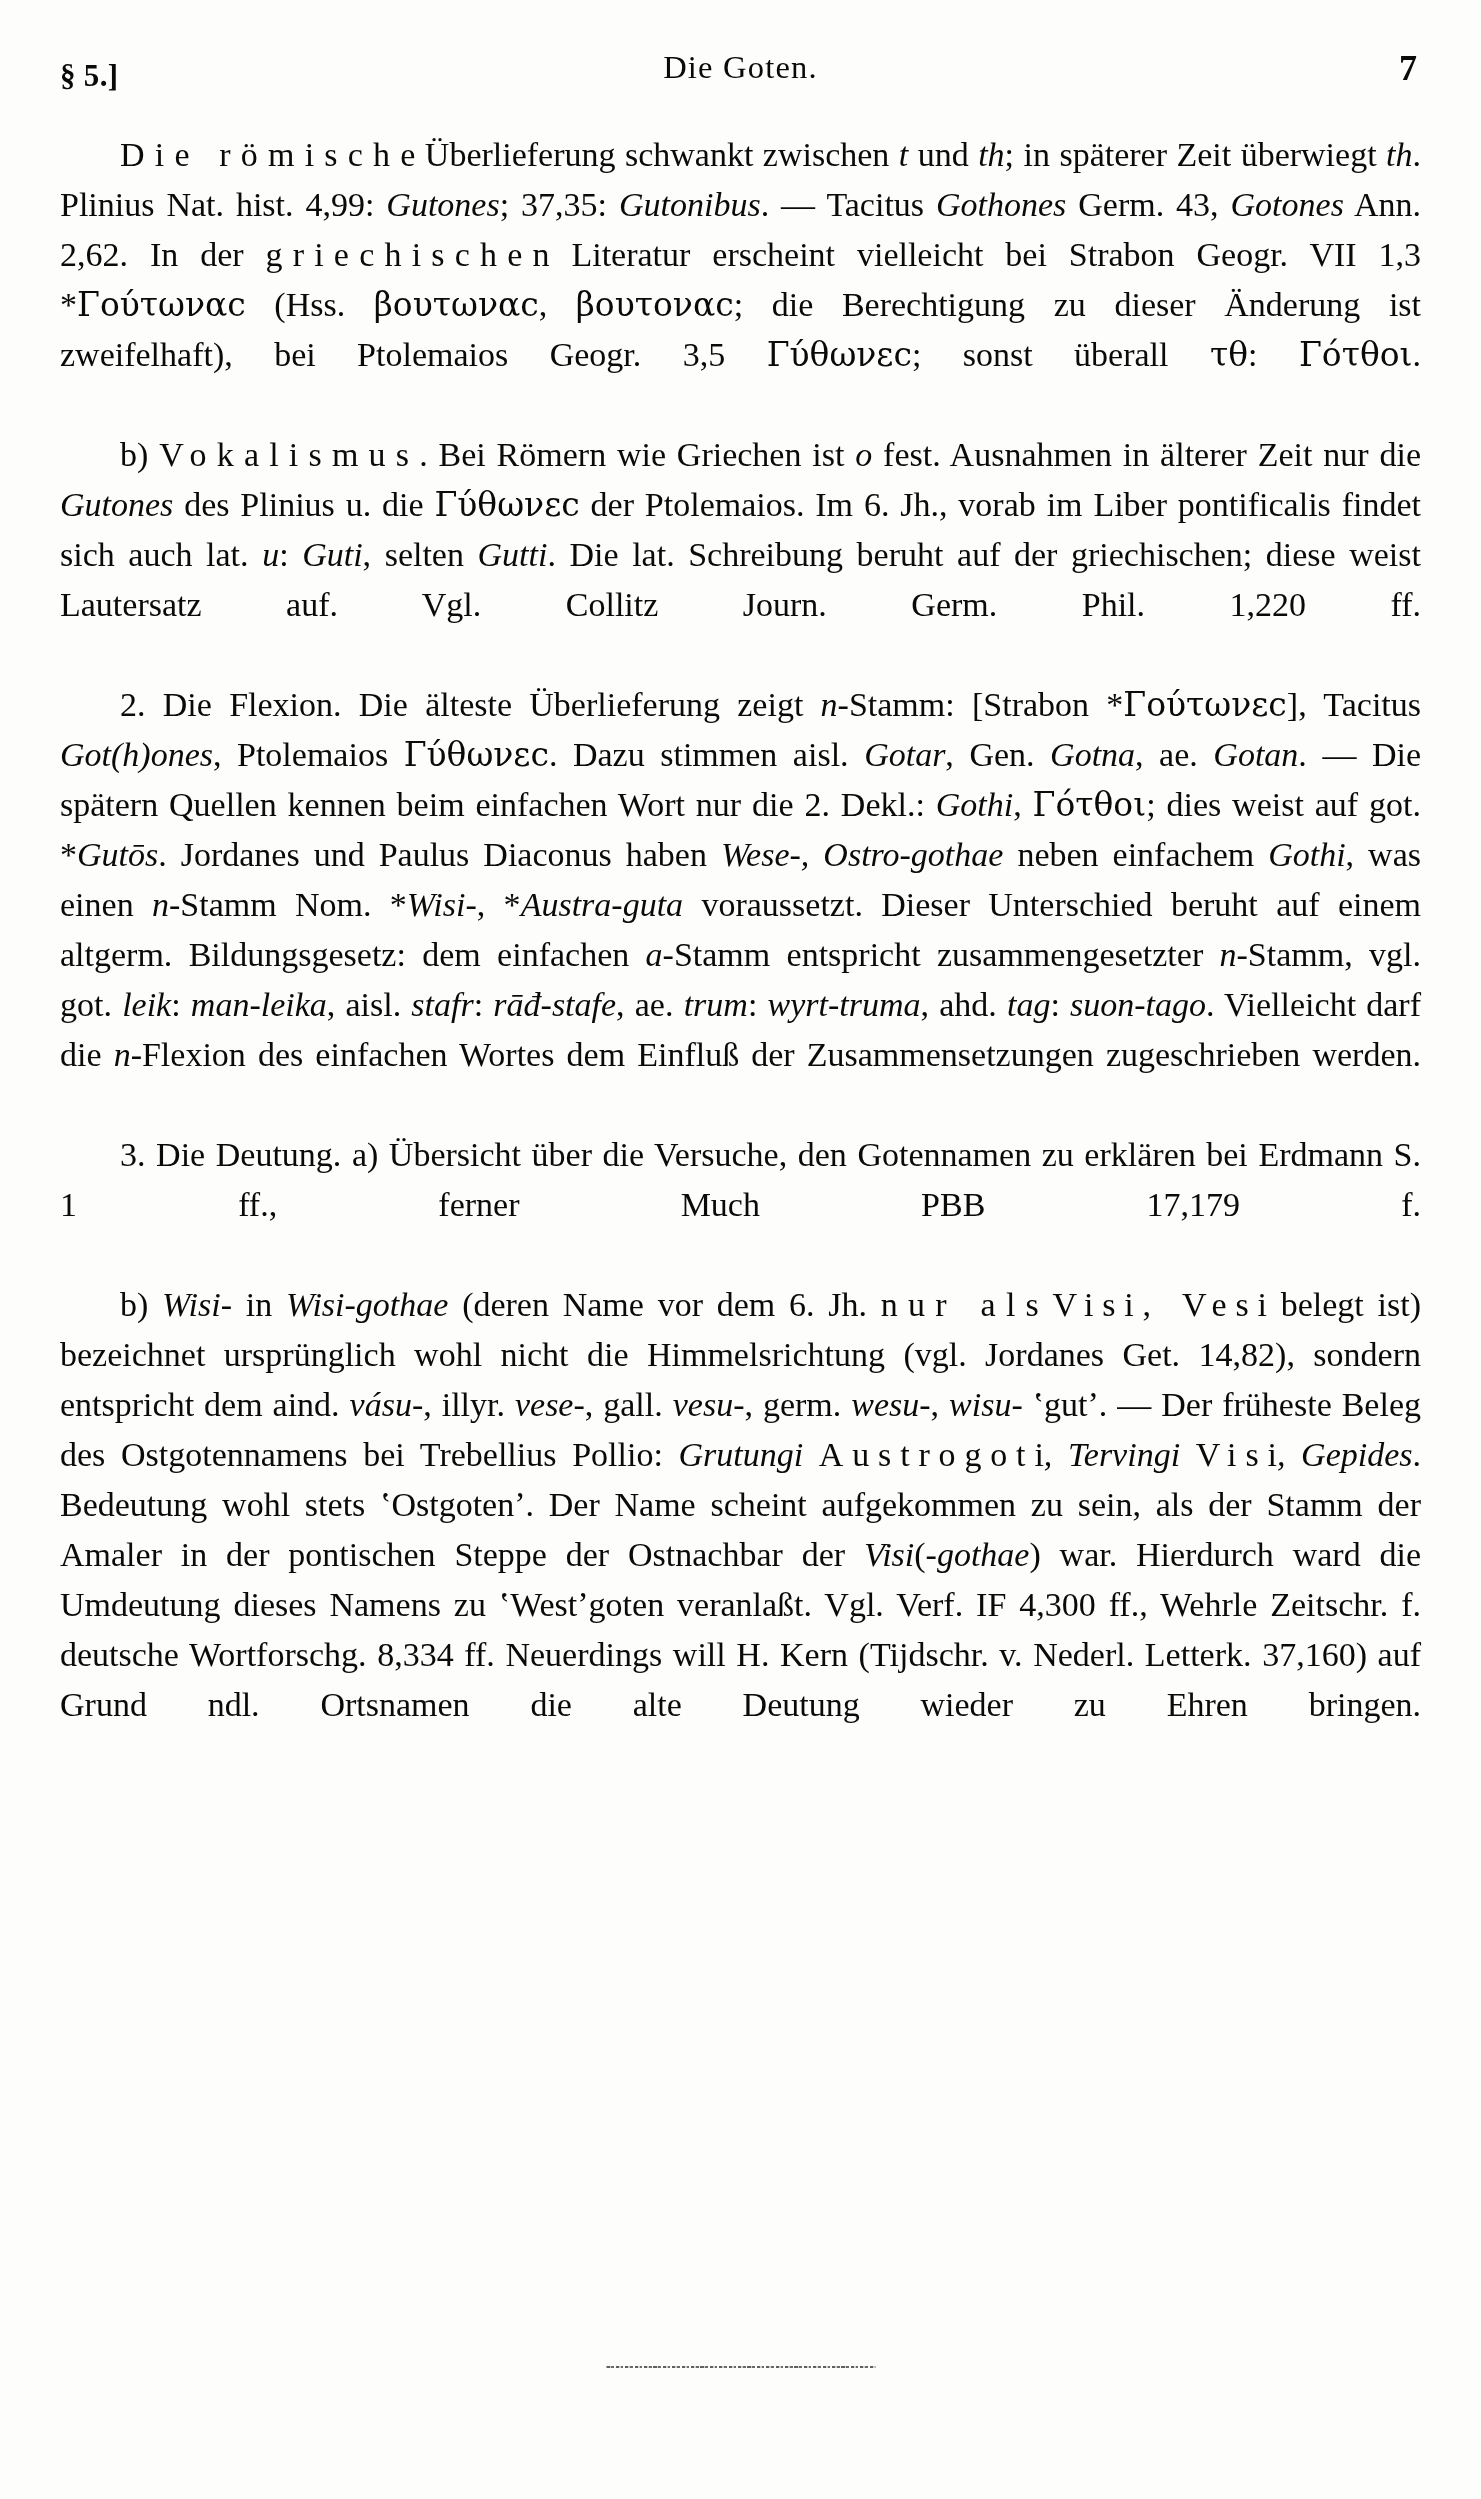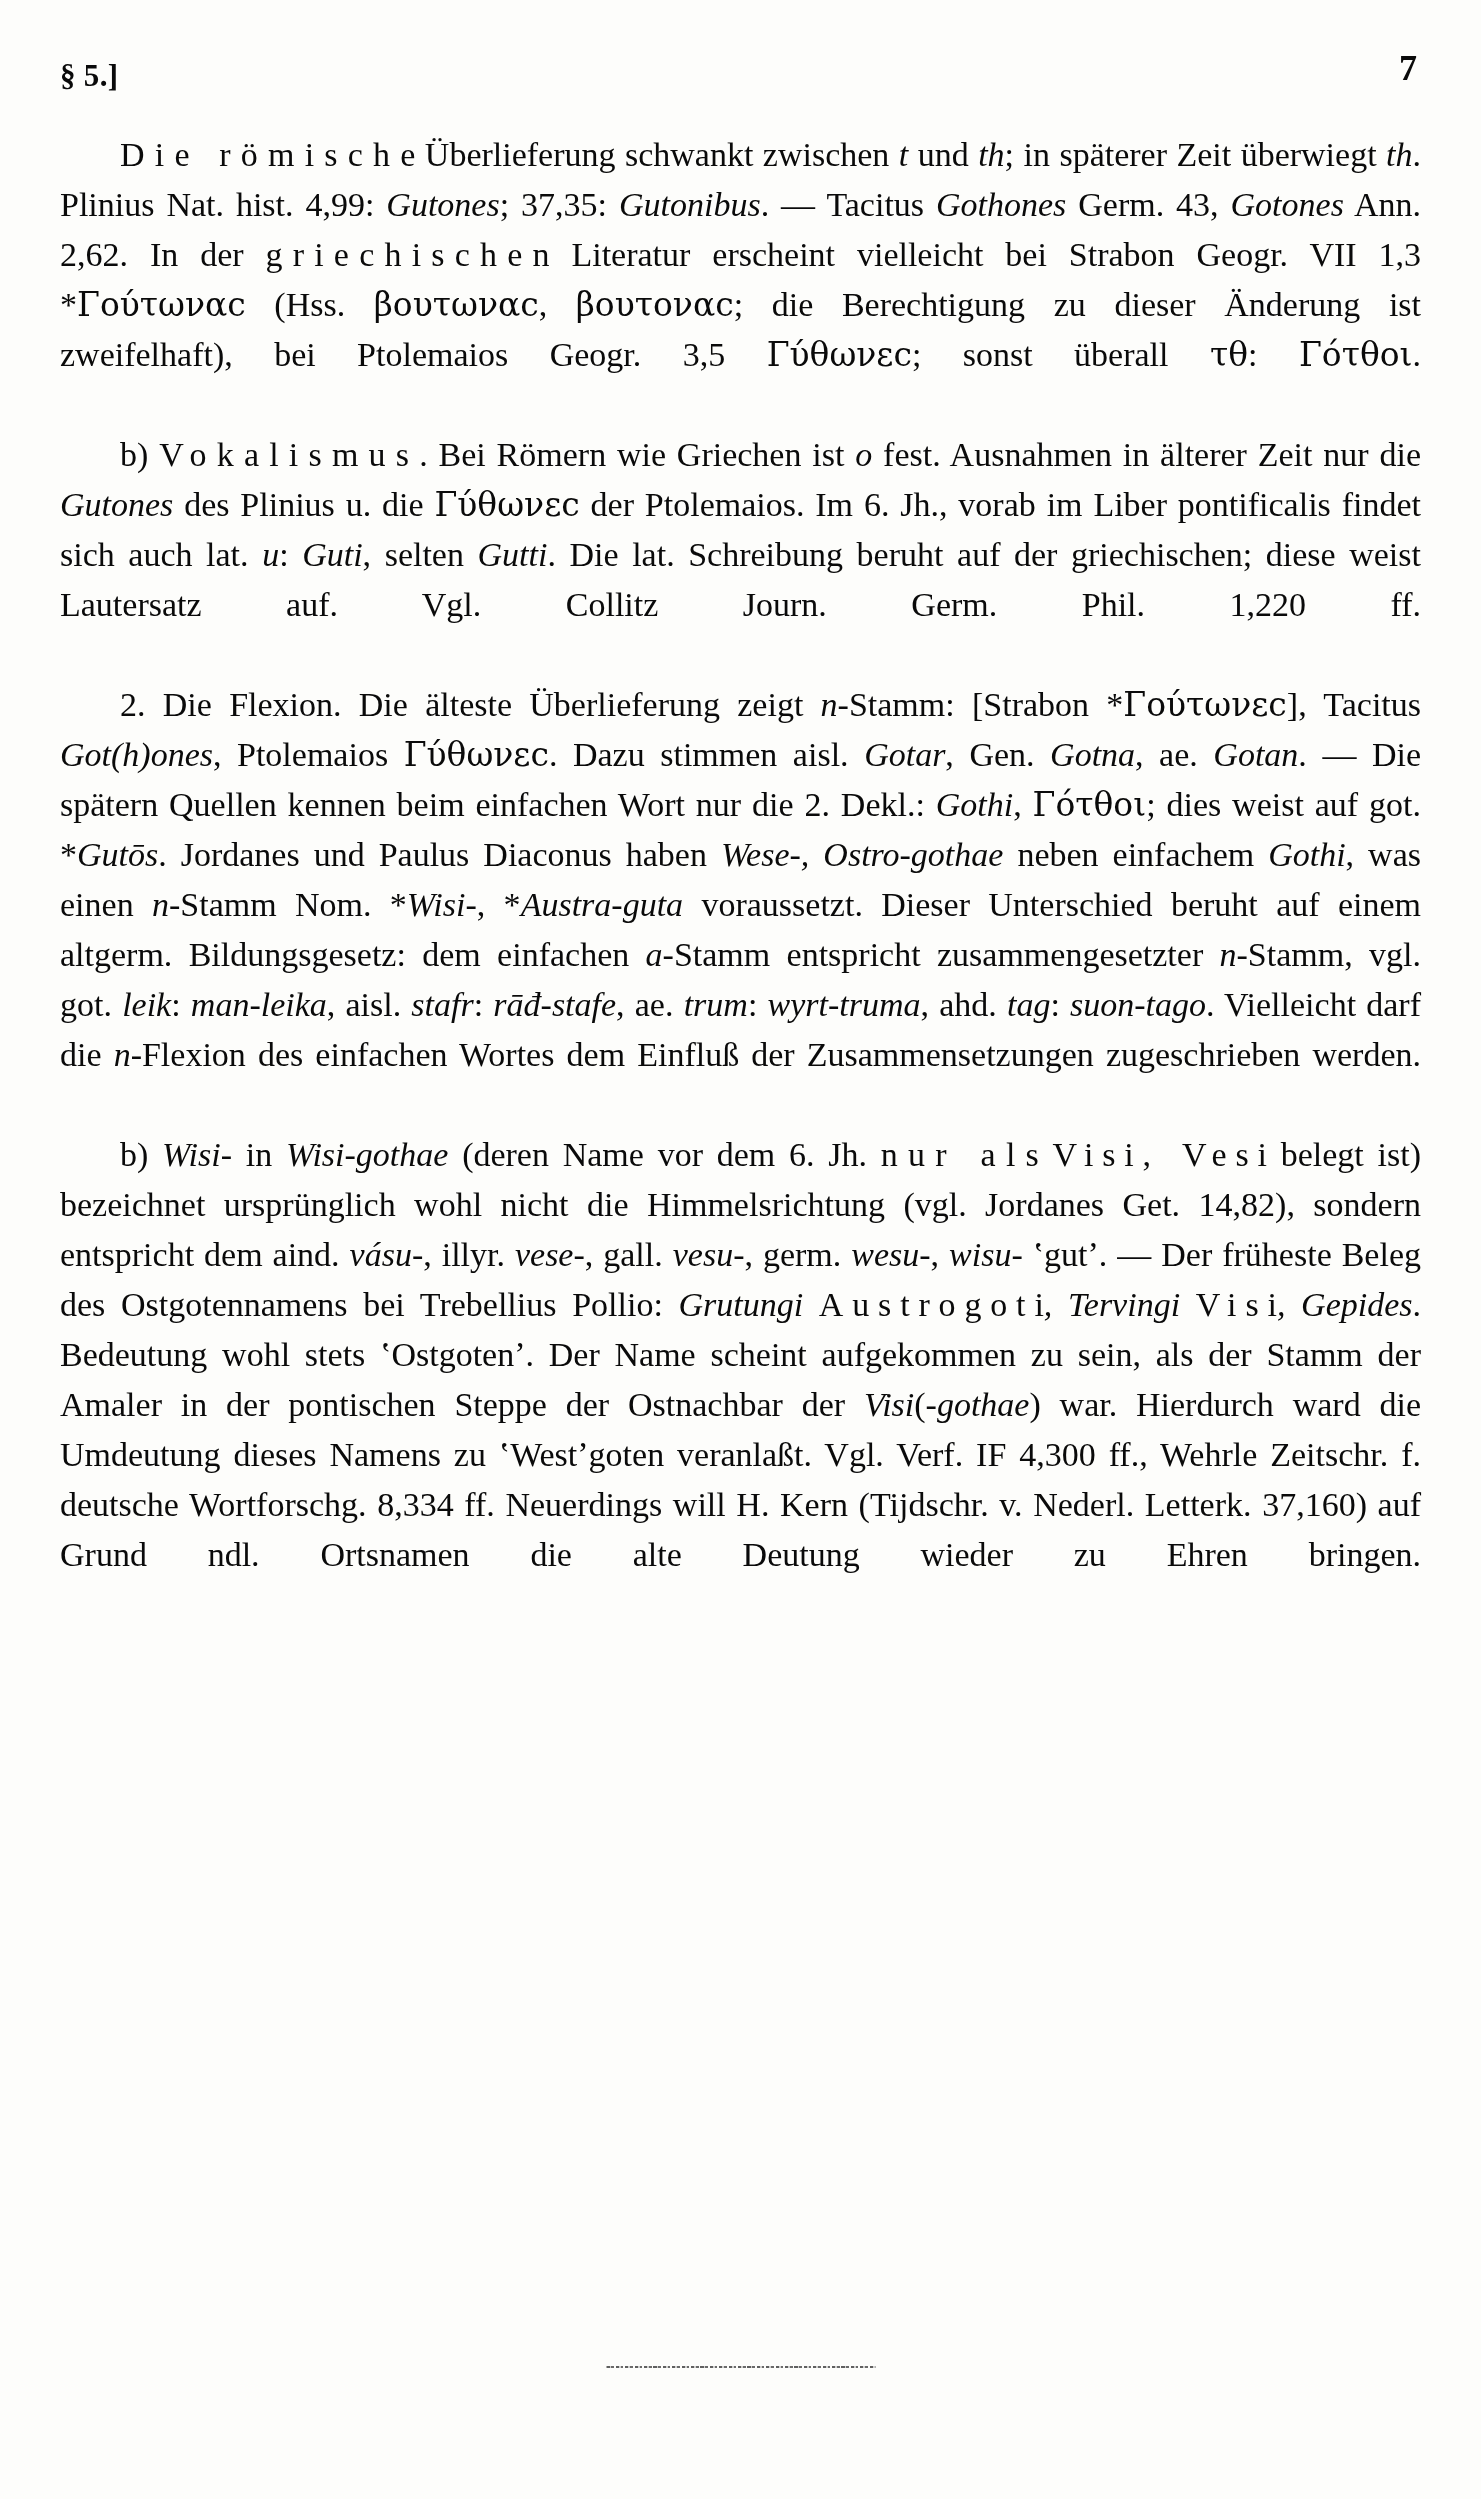--- a/index.html
+++ b/index.html
@@ -114,31 +114,33 @@
     opacity: 0.75;
   }
 </style>
 </head>
 <body>
 
 <div class="page">
 
   <div class="runhead">
     <span class="left">§ 5.]</span>
+    <span class="center">Die Goten.</span>
     <span class="right">7</span>
   </div>
 
   <div class="textblock">
 
     <p class="ind"><span class="sp">Die römische</span><span> Überlieferung schwankt zwischen </span><i>t</i><span> und </span><i>th</i><span>; in späterer Zeit überwiegt </span><i>th</i><span>. Plinius Nat. hist. 4,99: </span><i>Gutones</i><span>; 37,35: </span><i>Gutonibus</i><span>. — Tacitus </span><i>Gothones</i><span> Germ. 43, </span><i>Gotones</i><span> Ann. 2,62. In der </span><span class="sp">griechischen</span><span> Literatur erscheint vielleicht bei Strabon Geogr. VII 1,3 *</span><span class="gr">Γούτωναϲ</span><span> (Hss. </span><span class="gr">βουτωναϲ</span><span>, </span><span class="gr">βουτοναϲ</span><span>; die Berechtigung zu dieser Änderung ist zweifelhaft), bei Ptolemaios Geogr. 3,5 </span><span class="gr">Γύθωνεϲ</span><span>; sonst überall </span><span class="gr">τθ</span><span>: </span><span class="gr">Γότθοι</span><span>.</span></p>
 
     <p class="ind"><span>b)</span> <span class="sp">Vokalismus.</span><span> Bei Römern wie Griechen ist </span><i>o</i><span> fest. Ausnahmen in älterer Zeit nur die </span><i>Gutones</i><span> des Plinius u. die </span><span class="gr">Γύθωνεϲ</span><span> der Ptolemaios. Im 6. Jh., vorab im Liber pontificalis findet sich auch lat. </span><i>u</i><span>: </span><i>Guti</i><span>, selten </span><i>Gutti</i><span>. Die lat. Schreibung beruht auf der griechischen; diese weist Lautersatz auf. Vgl. Collitz Journ. Germ. Phil. 1,220 ff.</span></p>
 
     <p class="ind"><span>2.</span> <span class="bold">Die Flexion.</span><span> Die älteste Überlieferung zeigt </span><i>n</i><span>-Stamm: [Strabon *</span><span class="gr">Γούτωνεϲ</span><span>], Tacitus </span><i>Got(h)ones</i><span>, Ptolemaios </span><span class="gr">Γύθωνεϲ</span><span>. Dazu stimmen aisl. </span><i>Gotar</i><span>, Gen. </span><i>Gotna</i><span>, ae. </span><i>Gotan</i><span>. — Die spätern Quellen kennen beim einfachen Wort nur die 2. Dekl.: </span><i>Gothi</i><span>, </span><span class="gr">Γότθοι</span><span>; dies weist auf got. *</span><i>Gutōs</i><span>. Jordanes und Paulus Diaconus haben </span><i>Wese-, Ostro-gothae</i><span> neben einfachem </span><i>Gothi</i><span>, was einen </span><i>n</i><span>-Stamm Nom. *</span><i>Wisi-</i><span>, *</span><i>Austra-guta</i><span> voraussetzt. Dieser Unterschied beruht auf einem altgerm. Bildungsgesetz: dem einfachen </span><i>a</i><span>-Stamm entspricht zusammengesetzter </span><i>n</i><span>-Stamm, vgl. got. </span><i>leik</i><span>: </span><i>man-leika</i><span>, aisl. </span><i>stafr</i><span>: </span><i>rāđ-stafe</i><span>, ae. </span><i>trum</i><span>: </span><i>wyrt-truma</i><span>, ahd. </span><i>tag</i><span>: </span><i>suon-tago</i><span>. Vielleicht darf die </span><i>n</i><span>-Flexion des einfachen Wortes dem Einfluß der Zusammensetzungen zugeschrieben werden.</span></p>
 
+    <p class="ind"><span>3.</span> <span class="bold">Die Deutung.</span><span> a) Übersicht über die Versuche, den Gotennamen zu erklären bei Erdmann S. 1 ff., ferner Much PBB 17,179 f.</span></p>
 
     <p class="ind"><span>b) </span><i>Wisi-</i><span> in </span><i>Wisi-gothae</i><span> (deren Name vor dem 6. Jh. </span><span class="sp">nur als</span><span> </span><span class="spi">Visi, Vesi</span><span> belegt ist) bezeichnet ursprünglich wohl nicht die Himmelsrichtung (vgl. Jordanes Get. 14,82), sondern entspricht dem aind. </span><i>vásu-</i><span>, illyr. </span><i>vese-</i><span>, gall. </span><i>vesu-</i><span>, germ. </span><i>wesu-</i><span>, </span><i>wisu-</i><span> ʽgutʼ. — Der früheste Beleg des Ostgotennamens bei Trebellius Pollio: </span><i>Grutungi </i><span class="spi">Austrogoti</span><i>, Tervingi </i><span class="spi">Visi</span><i>, Gepides</i><span>. Bedeutung wohl stets ʽOstgotenʼ. Der Name scheint aufgekommen zu sein, als der Stamm der Amaler in der pontischen Steppe der Ostnachbar der </span><i>Visi</i><span>(</span><i>-gothae</i><span>) war. Hierdurch ward die Umdeutung dieses Namens zu ʽWestʼgoten veranlaßt. Vgl. Verf. IF 4,300 ff., Wehrle Zeitschr. f. deutsche Wortforschg. 8,334 ff. Neuerdings will H. Kern (Tijdschr. v. Nederl. Letterk. 37,160) auf Grund ndl. Ortsnamen die alte Deutung wieder zu Ehren bringen.</span></p>
 
 
   </div>
 
   <div class="footrule"></div>
 
 </div>
 

